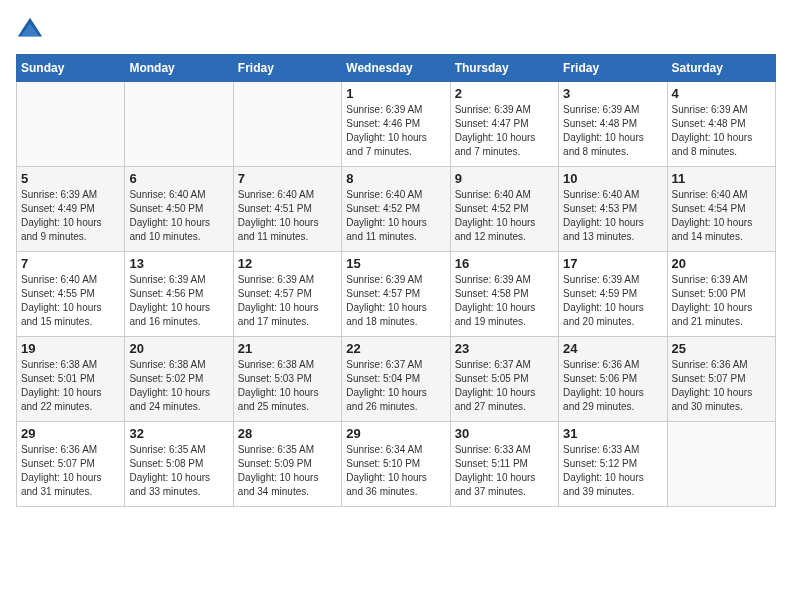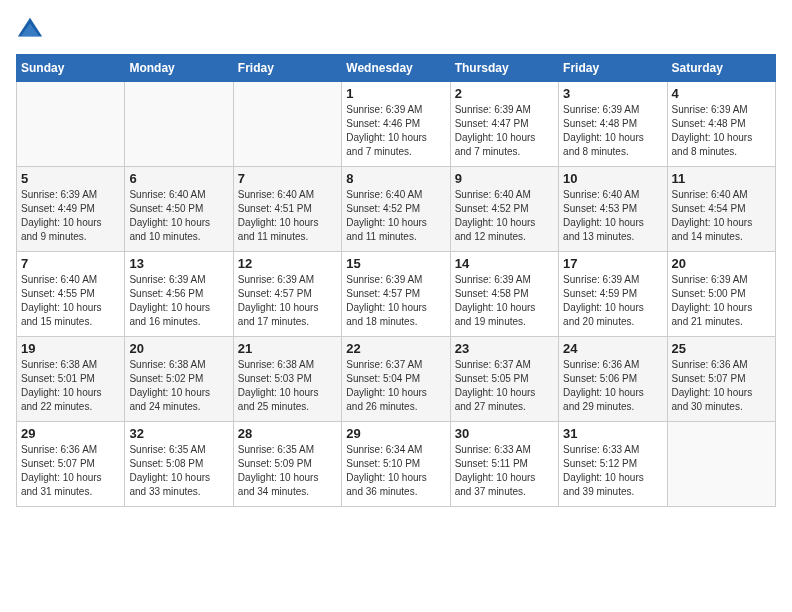--- a/index.html
+++ b/index.html
@@ -189,21 +189,21 @@
         </td>
         <td>
           <span class="day-number">12</span>
           <div class="day-info">Sunrise: 6:39 AM<br>Sunset: 4:57 PM<br>Daylight: 10 hours and 17 minutes.</div>
         </td>
         <td>
           <span class="day-number">15</span>
           <div class="day-info">Sunrise: 6:39 AM<br>Sunset: 4:57 PM<br>Daylight: 10 hours and 18 minutes.</div>
         </td>
         <td>
-          <span class="day-number">14</span>
+          <span class="day-number">16</span>
           <div class="day-info">Sunrise: 6:39 AM<br>Sunset: 4:58 PM<br>Daylight: 10 hours and 19 minutes.</div>
         </td>
         <td>
           <span class="day-number">17</span>
           <div class="day-info">Sunrise: 6:39 AM<br>Sunset: 4:59 PM<br>Daylight: 10 hours and 20 minutes.</div>
         </td>
         <td>
           <span class="day-number">20</span>
           <div class="day-info">Sunrise: 6:39 AM<br>Sunset: 5:00 PM<br>Daylight: 10 hours and 21 minutes.</div>
         </td>

